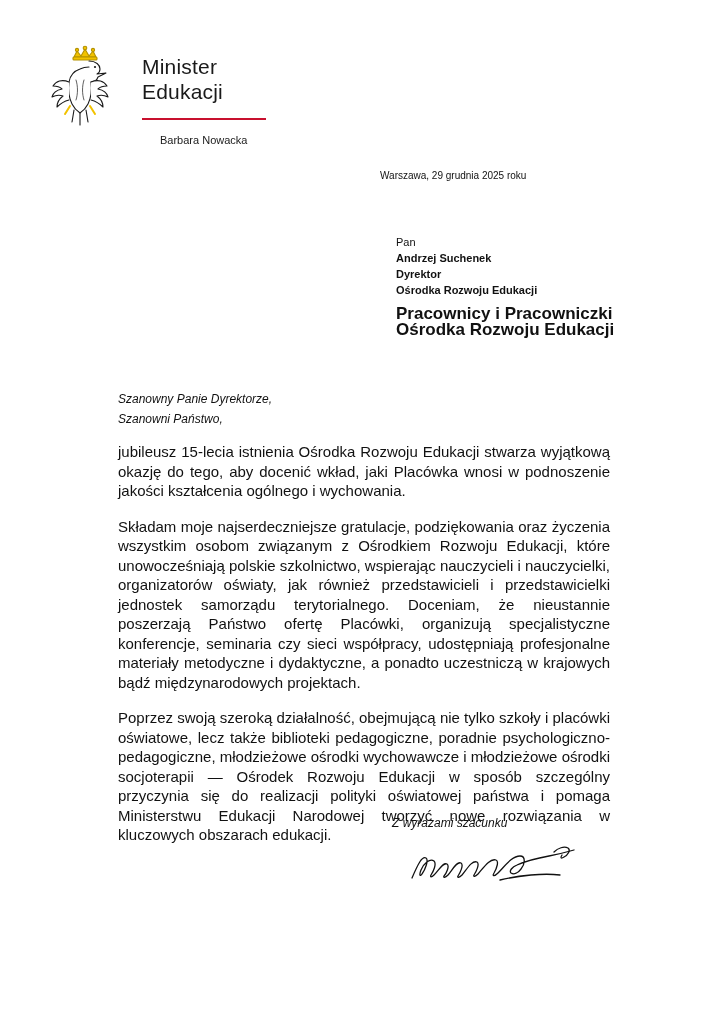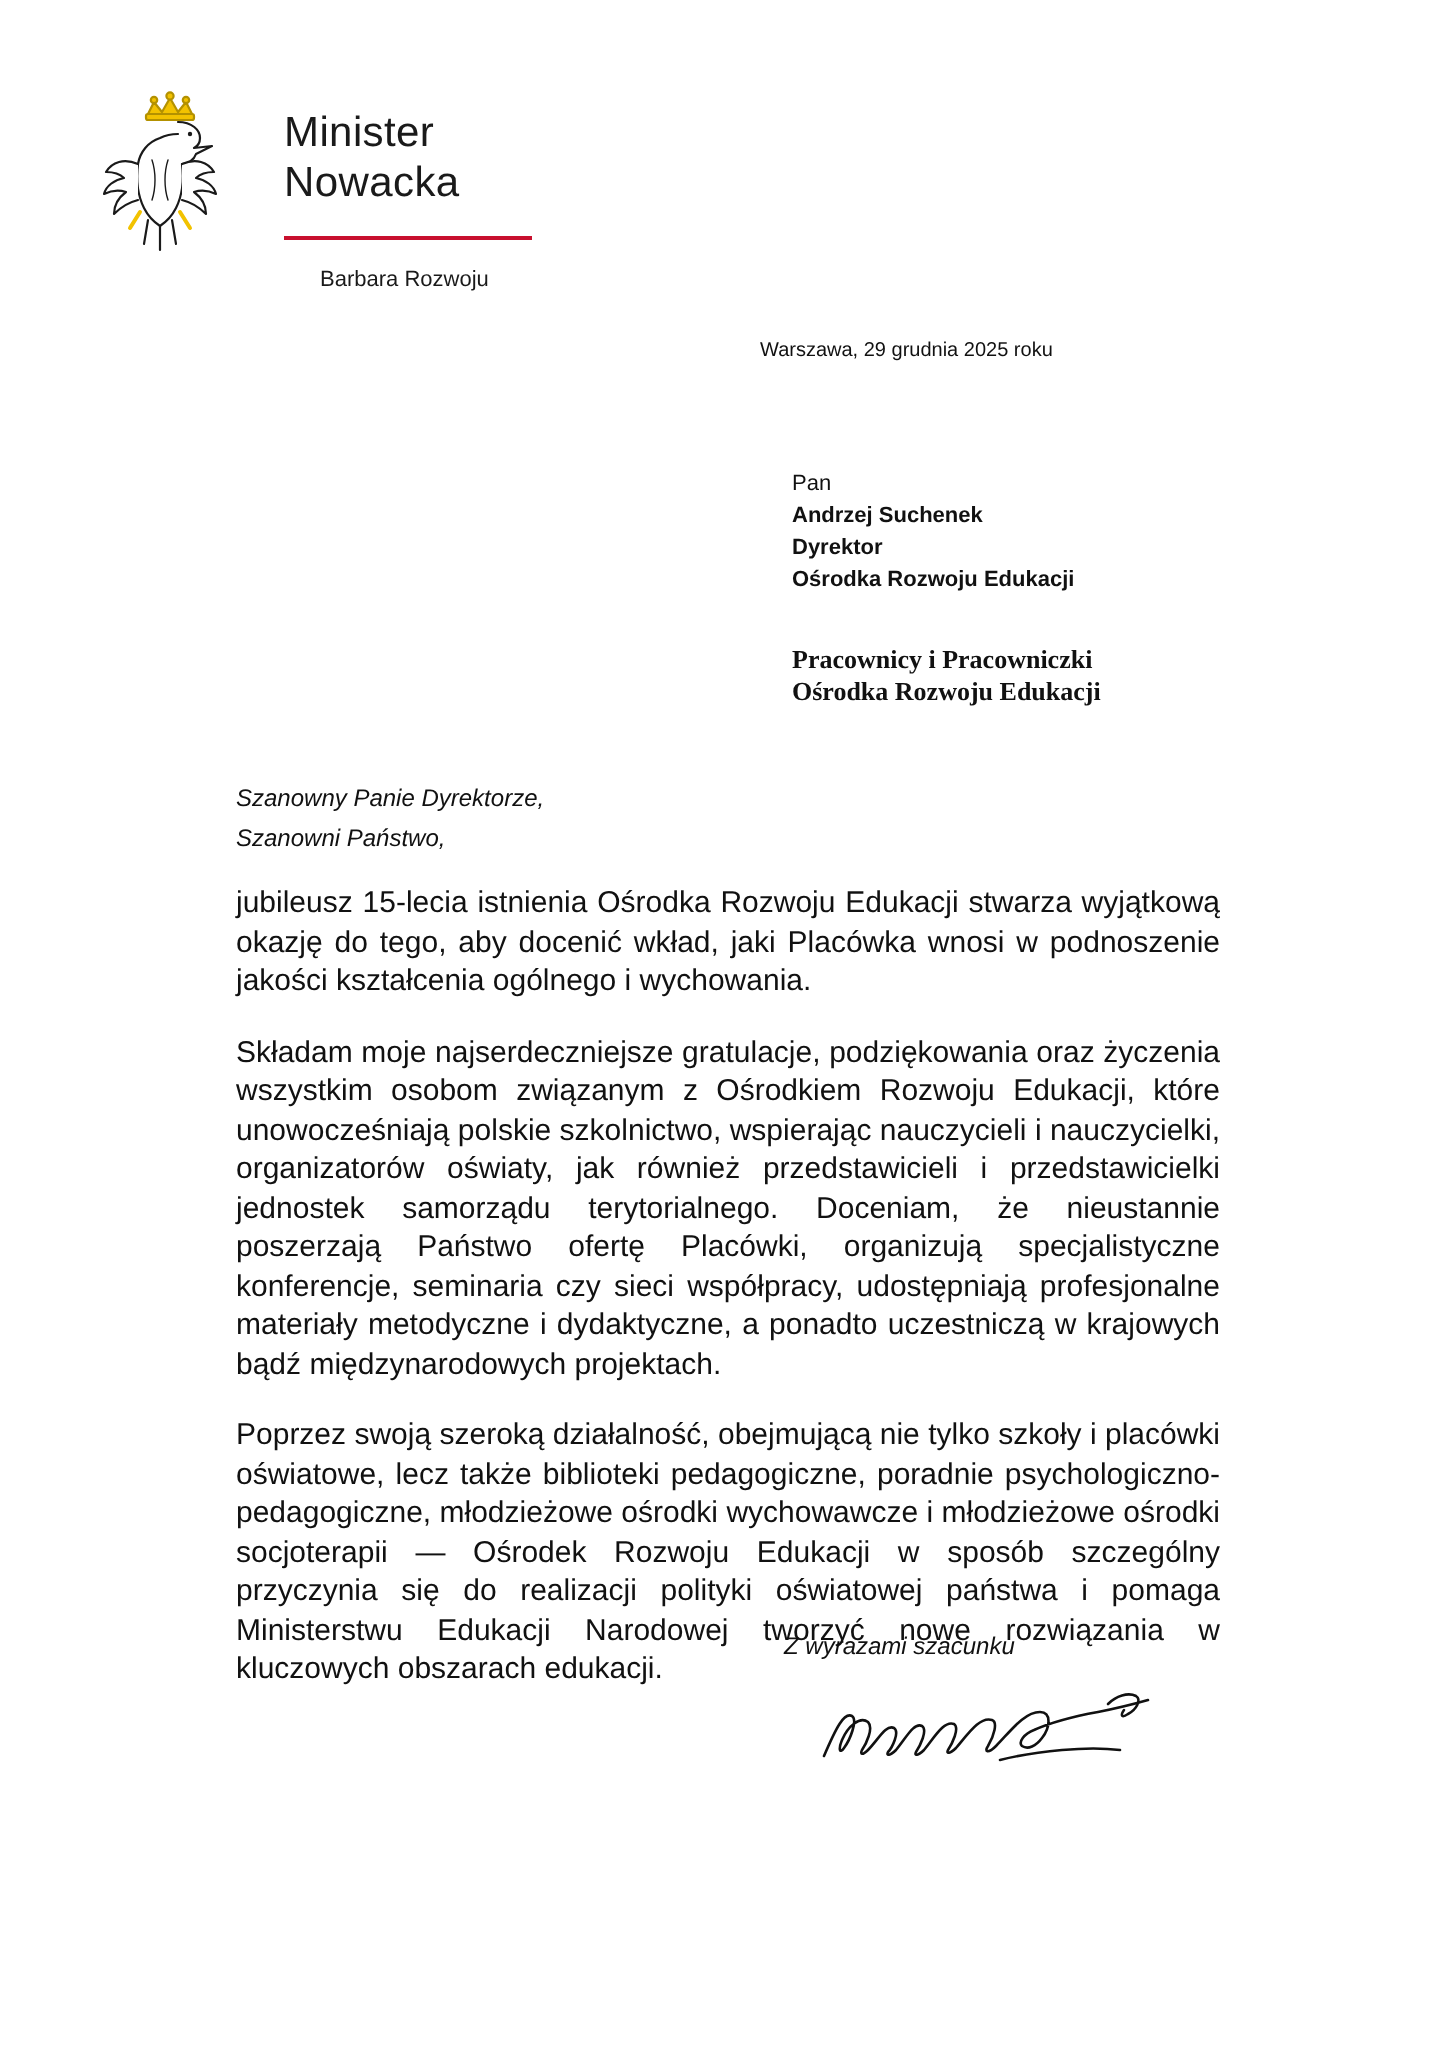--- a/index.html
+++ b/index.html
@@ -81,26 +81,25 @@
     position: absolute;
     left: 396px;
     top: 234px;
     font-size: 11px;
     line-height: 16px;
     color: #111;
   }
   .addressee-2 {
     position: absolute;
     left: 396px;
-    top: 322px;
-    font-size: 13px;
+    top: 306px;
+    font-size: 17px;
     line-height: 16px;
     font-weight: 700;
     color: #111;
-    font-family: Liberation Serif, serif;
   }
   .addressee .bold { font-weight: 700; }
 
   
   .salutation {
     position: absolute;
     left: 118px;
     font-size: 12px;
     font-style: italic;
     color: #111;
@@ -174,24 +173,24 @@
 
           <path d="M24 66 L19 74 M44 66 L49 74" stroke="#f2c200" stroke-width="2"></path>
 
           <path d="M30 40 C32 46 32 54 30 60 M38 40 C36 46 36 54 38 60" stroke="#1a1a1a" stroke-width="0.7"></path>
         </g>
       </svg>
     </div>
 
     <div class="brand">
       <div class="line1">Minister</div>
-      <div class="line2">Nowacka</div>
+      <div class="line2">Edukacji</div>
     </div>
     <div class="brand-rule"></div>
-    <div class="signature-name">Barbara Rozwoju</div>
+    <div class="signature-name">Barbara Nowacka</div>
   </div>
 
   <div class="place-date">Warszawa, 29 grudnia 2025 roku</div>
 
   <div class="addressee">
     <div>Pan</div>
     <div class="bold">Andrzej Suchenek</div>
     <div class="bold">Dyrektor</div>
     <div class="bold">Ośrodka Rozwoju Edukacji</div>
   </div>

